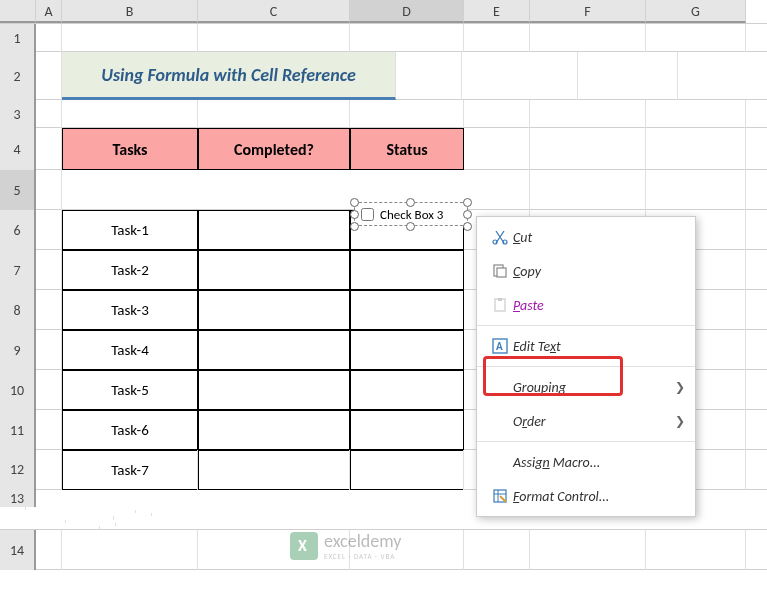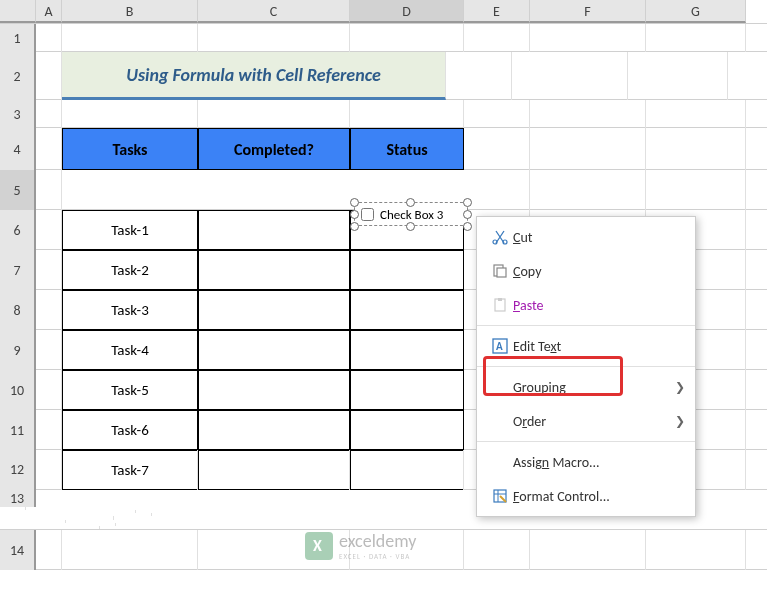--- a/index.html
+++ b/index.html
@@ -36,26 +36,26 @@
     .r10 { height: 40px; }
     .r11 { height: 40px; }
     .r12 { height: 40px; align-items: center; }
     .r13 { height: 40px; flex-direction: column; }
     .r14 { height: 40px; }
     
     .title-cell { 
       font-size: 18px; font-weight: bold; color: #2e5c8a; font-style: italic;
       background: #e8efe0; 
       border-bottom: 3px solid #4a7fb5;
-      width: 384px;
+      width: 334px;
       justify-content: center;
     }
     
     .tbl-header {
-      background: #3b82f6;
+      background: #fca5a5;
       font-weight: bold;
       font-size: 16px;
       justify-content: center;
       border: 1.5px solid #000;
     }
     .tbl-cell {
       border: 1.5px solid #000;
       font-size: 15px;
       justify-content: center;
       background: #fff;
@@ -102,21 +102,21 @@
       display: flex;
       align-items: center;
       height: 34px;
       padding: 0 10px;
       font-size: 14px;
       color: #333;
       cursor: pointer;
     }
     .menu-item.disabled { color: #a21caf; }
     .menu-icon { width: 26px; display: flex; align-items: center; justify-content: center; }
-    .menu-label { flex: 1; }
+    .menu-label { flex: 1; font-style: italic; }
     .menu-arrow { color: #666; font-size: 12px; }
     .menu-sep { height: 1px; background: #e0e0e0; margin: 3px 0; }
     .underline-char { text-decoration: underline; }
     
     .highlight-box {
       position: absolute;
       left: 483px;
       top: 356px;
       width: 140px;
       height: 40px;
@@ -127,21 +127,20 @@
     }
     
     .watermark {
       position: absolute;
       left: 290px;
       top: 530px;
       display: flex;
       align-items: center;
       opacity: 0.4;
       z-index: 2;
-      margin-left: 15px;
     }
     .wm-icon { width: 28px; height: 28px; background: #2a8a4a; border-radius: 4px; margin-right: 6px; position: relative; }
     .wm-icon::after { content: "X"; position: absolute; color: #fff; font-weight: bold; left: 8px; top: 4px; font-size: 16px; }
     .wm-text { font-size: 18px; color: #555; font-weight: 300; }
     .wm-sub { font-size: 7px; color: #777; letter-spacing: 1px; }
     
     svg { flex-shrink: 0; }
   </style>
 </head>
 <body>

